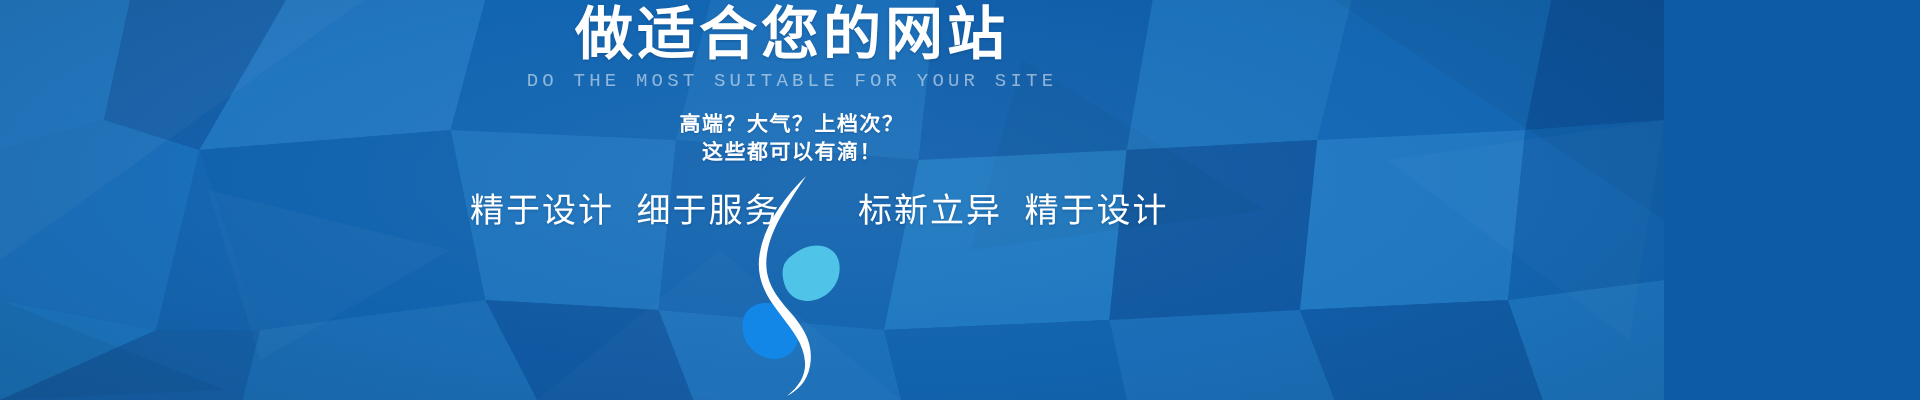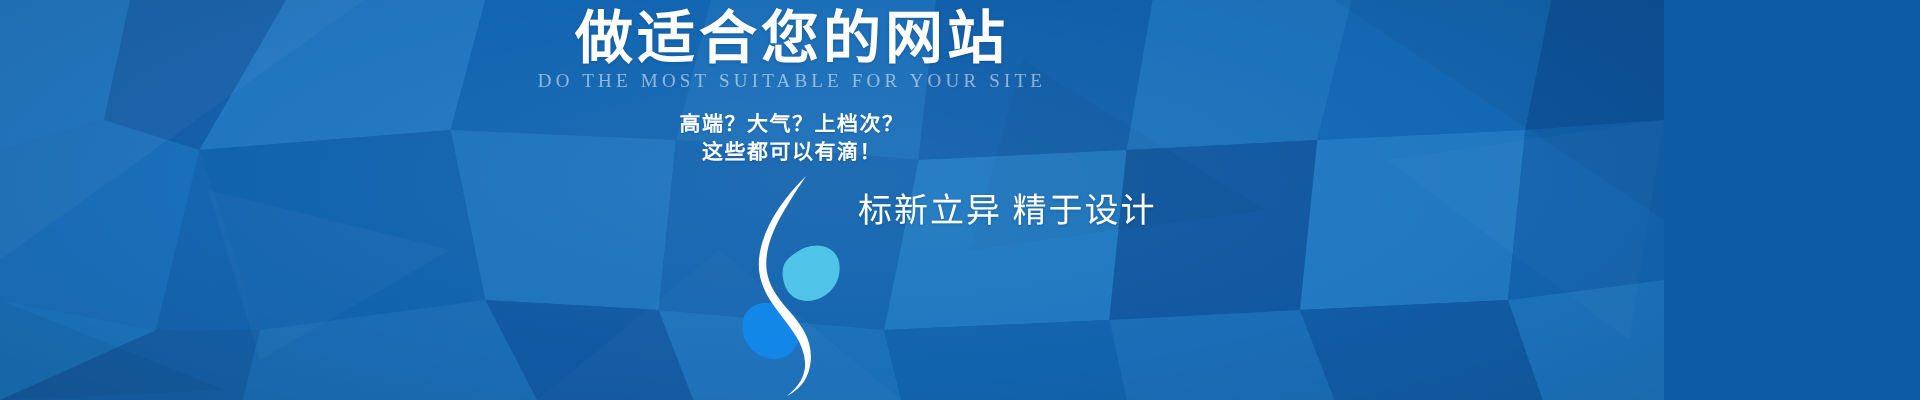--- a/index.html
+++ b/index.html
@@ -6,21 +6,21 @@
   html, body {
     margin: 0;
     padding: 0;
     background: #0d5aa7;
   }
   #banner {
     position: relative;
     width: 1664px;
     height: 400px;
     overflow: hidden;
-    font-family: Liberation Serif, serif;
+    font-family: Liberation Mono, monospace;
     background: #1565b0;
     user-select: none;
   }
   
   #poly-bg {
     position: absolute;
     inset: 0;
     width: 100%;
     height: 100%;
     display: block;
@@ -167,20 +167,21 @@
   <div id="content">
 
     <div class="main-title">做适合您的网站</div>
 
     <div class="en-subtitle">DO THE MOST SUITABLE FOR YOUR SITE</div>
 
     <div class="sub-line l1">高端？大气？上档次？</div>
 
     <div class="sub-line l2">这些都可以有滴！</div>
 
+    <div class="slogan left">精于设计 细于服务</div>
 
     <div class="slogan right">标新立异 精于设计</div>
 
     <svg id="logo" viewBox="0 0 108 230">
 
       <path d="M56 84
                C 74 70, 97 74, 101 92
                C 105 112, 90 130, 70 131
                C 56 131, 47 122, 45 108
                C 43 96, 48 89, 56 84 Z" fill="#4fc3e8"></path>

